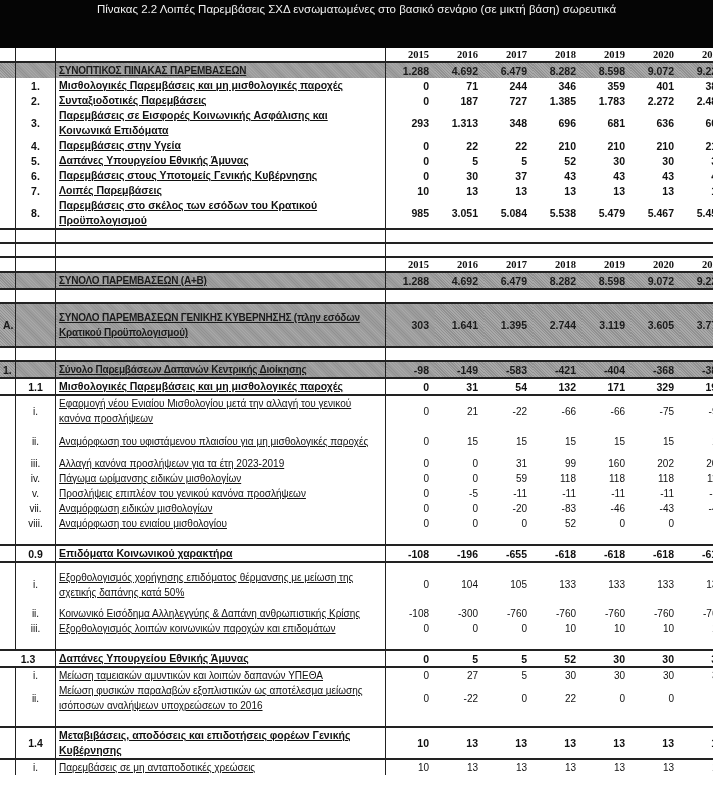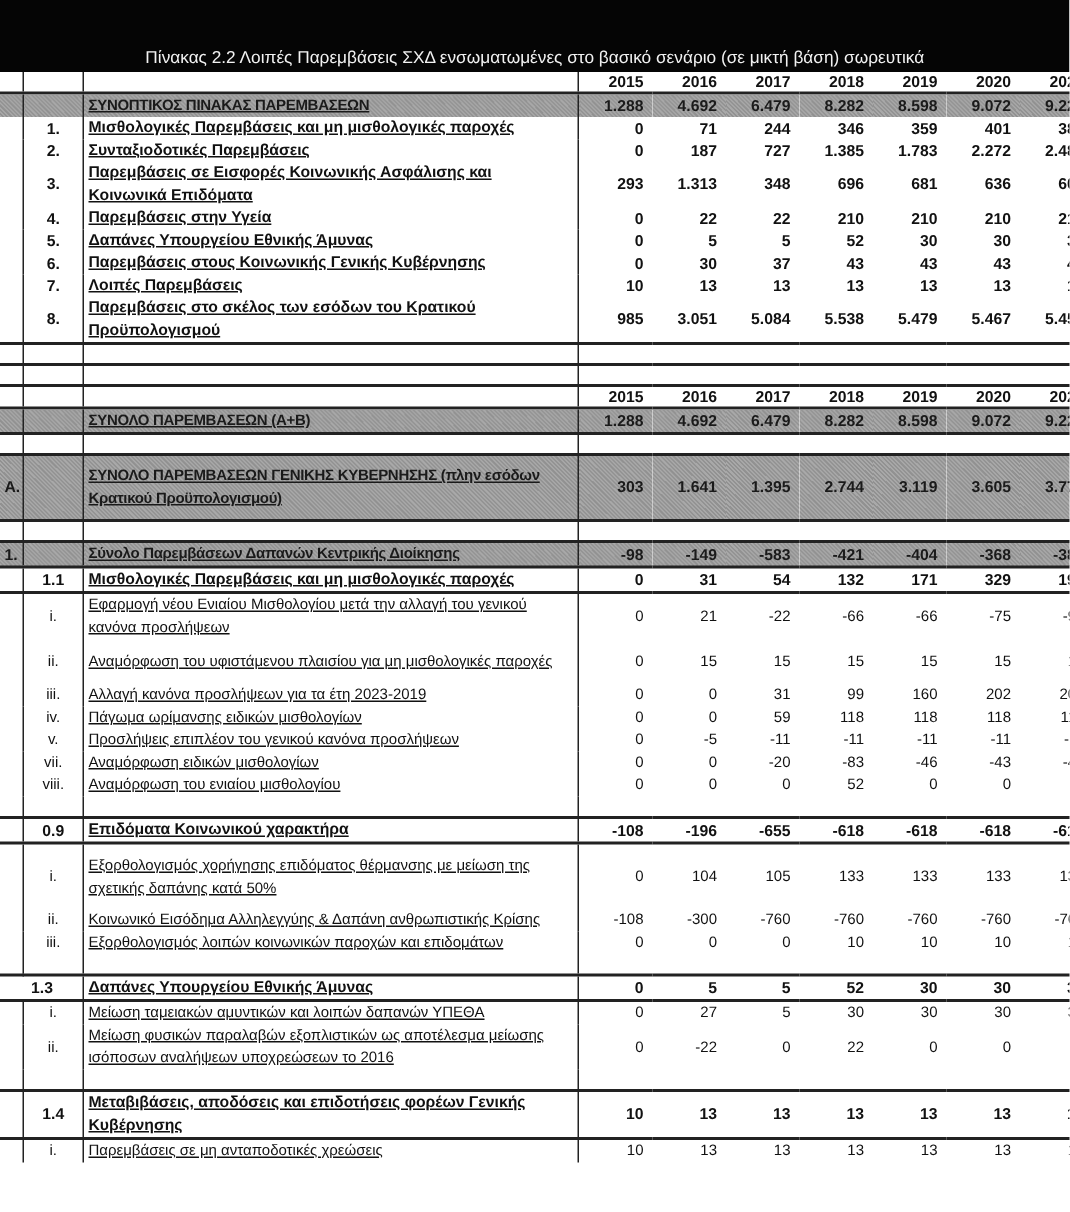--- a/index.html
+++ b/index.html
@@ -1,27 +1,27 @@
 <!DOCTYPE html>
 <html><head>
 <meta charset="utf-8">
 <style>
   html, body { margin: 0; padding: 0; background: #ffffff; }
   body { width: 713px; height: 808px; overflow: hidden; font-family: "Liberation Sans", sans-serif; color: #111; }
   .titlebar { background: #050505; color: #f2f2f2; height: 48px; text-align: center; font-size: 11.5px; line-height: 17px; padding-top: 1px; box-sizing: border-box; }
-  .titlebar div { white-space: nowrap; margin-top: 30px; }
+  .titlebar div { white-space: nowrap; }
   table { border-collapse: collapse; table-layout: fixed; width: 713px; font-size: 10.5px; }
   td { border-left: 1px solid #222; padding: 0 3px; vertical-align: middle; overflow: hidden; white-space: nowrap; }
   td.c1 { width: 9px; border-left: none; }
   td.c2 { width: 33px; text-align: center; }
   td.c3 { width: 323px; white-space: normal; line-height: 15px; text-decoration: underline; }
   td.y { width: 40px; text-align: right; border-left: none; padding-right: 6px; }
   td.y.first { border-left: 1px solid #222; }
   tr { height: 15px; }
-  tr.hdr td.y { font-weight: bold; }
+  tr.hdr td.y { font-weight: bold; font-family: Liberation Serif, serif; }
   tr.bold td { font-weight: bold; }
   tr.topline td { border-top: 2px solid #222; }
   tr.botline td { border-bottom: 2px solid #222; }
   tr.gray td { background: #9d9d9d; background-image: repeating-linear-gradient(45deg, rgba(255,255,255,0.12) 0 1px, rgba(0,0,0,0.08) 1px 2px); font-weight: bold; color: #1a1a1a; }
   tr.gray td.c3 { font-size: 10px; letter-spacing: -0.2px; }
   tr.sub td { font-weight: normal; font-size: 10px; }
   tr.tall2 { height: 30px; }
   tr.tall3 { height: 44px; }
   tr.blank { height: 14px; }
   td.span12 { border-left: none; text-align: center; padding-left: 4px; font-weight: bold; }
@@ -115,21 +115,21 @@
         <td class="y">5</td>
         <td class="y">5</td>
         <td class="y">52</td>
         <td class="y">30</td>
         <td class="y">30</td>
         <td class="y">30</td>
       </tr>
       <tr class="bold">
         <td class="c1"></td>
         <td class="c2">6.</td>
-        <td class="c3">Παρεμβάσεις στους Κοινωνικής Γενικής Κυβέρνησης</td>
+        <td class="c3">Παρεμβάσεις στους Υποτομείς Γενικής Κυβέρνησης</td>
         <td class="y first">0</td>
         <td class="y">30</td>
         <td class="y">37</td>
         <td class="y">43</td>
         <td class="y">43</td>
         <td class="y">43</td>
         <td class="y">43</td>
       </tr>
       <tr class="bold">
         <td class="c1"></td>

